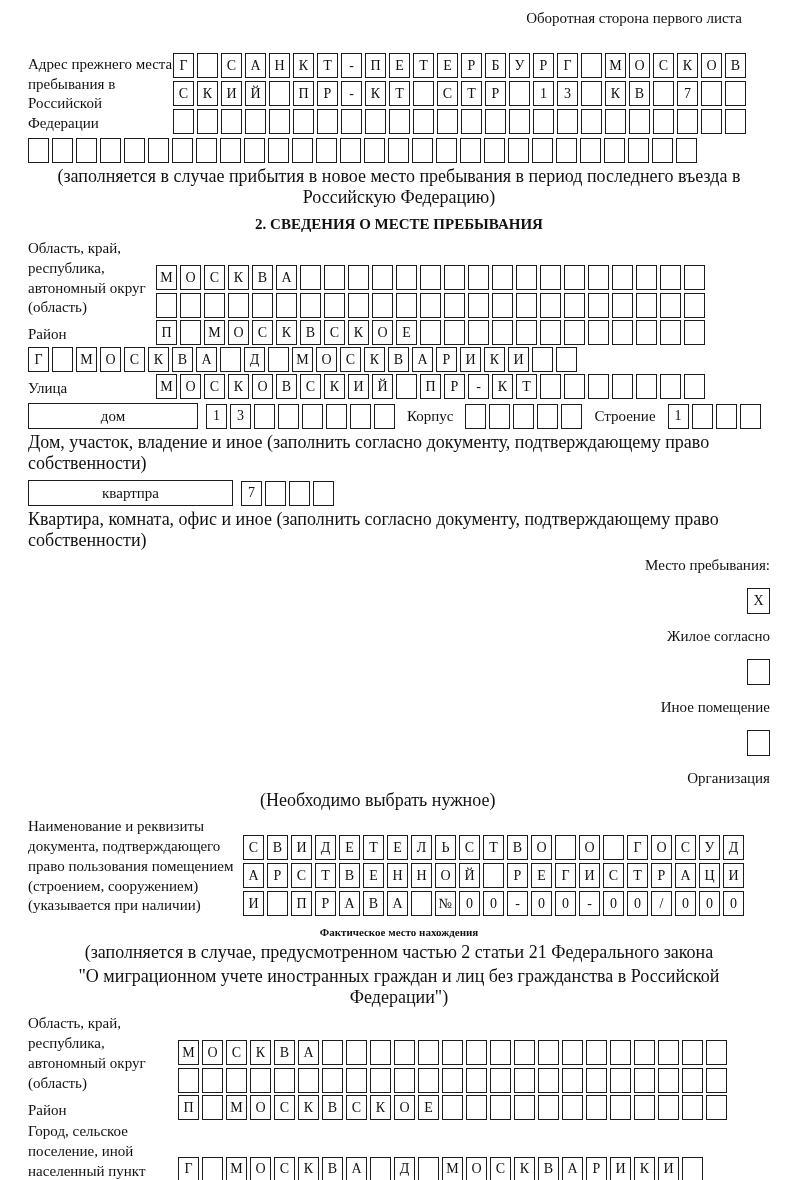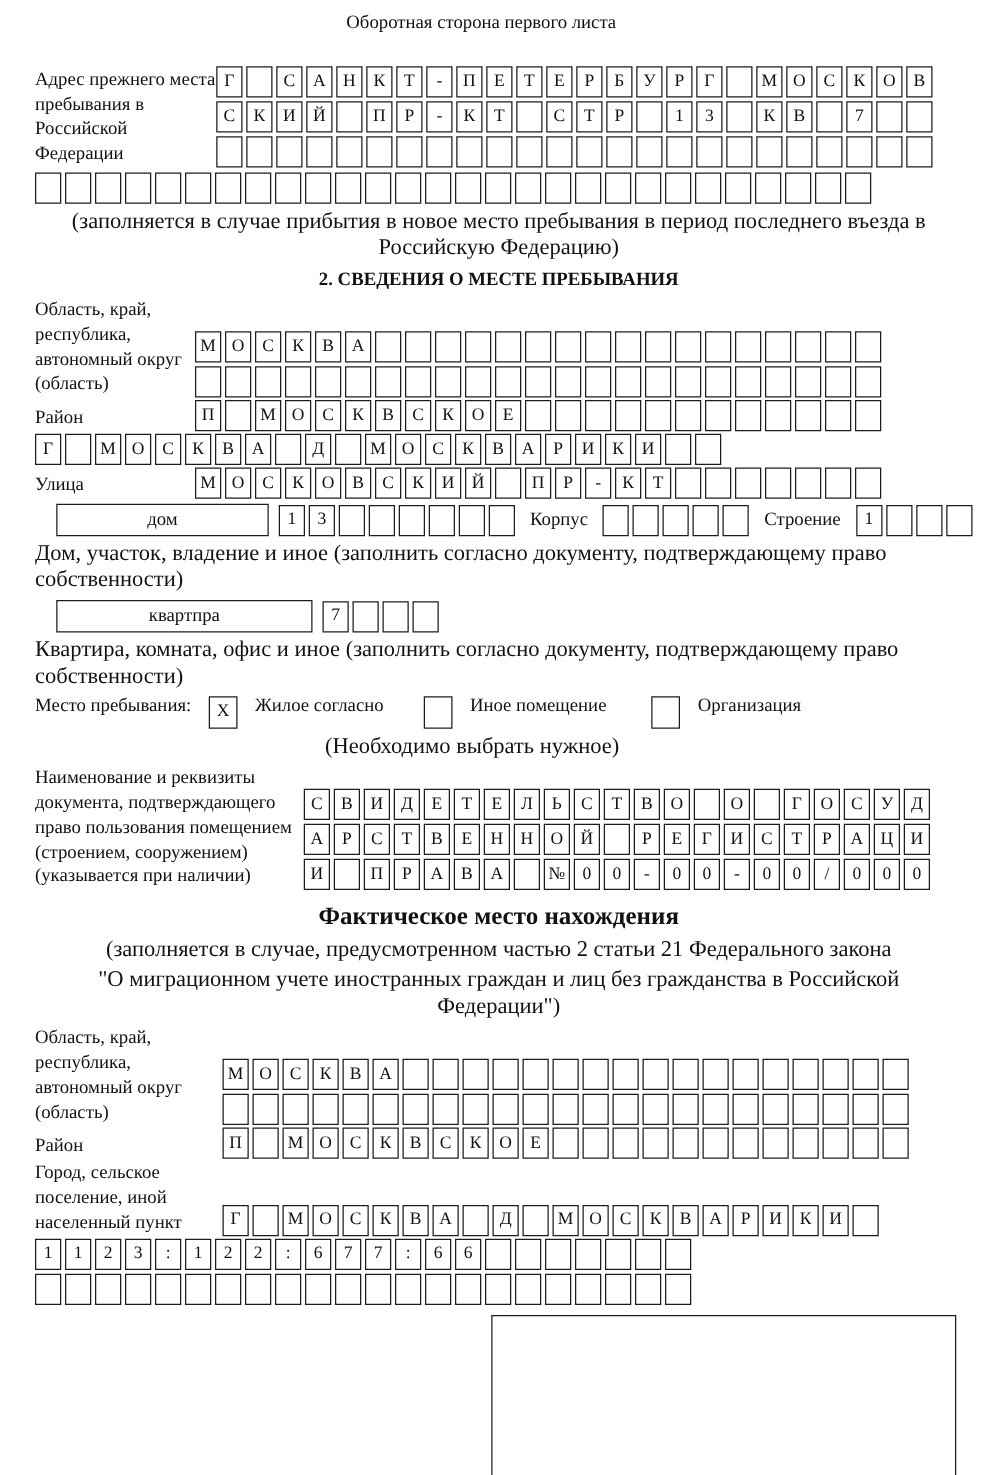--- a/index.html
+++ b/index.html
@@ -4,50 +4,50 @@
 <style>
   html,body{margin:0;padding:0;background:#fff;}
   body{
     width:800px;height:1180px;
     font-family:"Liberation Serif","DejaVu Serif",serif;
     color:#111;
     box-sizing:border-box;
     padding:10px 30px 0 28px;
     overflow:hidden;
   }
-  .hdr-note{text-align:center;font-size:15px;padding-right:28px;margin-bottom:26px;}
+  .hdr-note{text-align:right;font-size:15px;padding-right:28px;margin-bottom:26px;}
   
   .frow{display:flex;align-items:flex-end;margin-bottom:2px;}
   .flabel{font-size:15px;line-height:1.32;flex:none;}
   .w145{width:145px;}
   .w128{width:128px;}
   .w150{width:150px;}
   .w215{width:215px;}
   .gcol{display:flex;flex-direction:column;gap:3px;}
   
   .grid{display:flex;gap:3px;flex:none;}
   .cell{
     flex:none;width:19px;height:23px;
     border:1.6px solid #1c1c1c;
     display:inline-flex;align-items:center;justify-content:center;
     font-size:14px;line-height:1;
   }
   .caption{font-size:18px;margin:3px 0 6px 0;}
   .center{text-align:center;}
   .sec-title{font-size:15px;font-weight:bold;text-align:center;margin:8px 0 6px 0;}
-  .sub-title{font-size:20px;font-weight:bold;text-align:center;margin:10px 0 4px 0;}
+  .sub-title{font-size:11px;font-weight:bold;text-align:center;margin:10px 0 4px 0;}
   .bigbox{
     flex:none;height:24px;border:1.6px solid #1c1c1c;
     display:flex;align-items:center;justify-content:center;font-size:15px;
   }
   .bw170{width:168px;}
   .bw205{width:203px;}
-  .domrow{display:flex;align-items:center;gap:8px;margin:4px 0 2px 17px;}
+  .domrow{display:flex;align-items:center;gap:8px;margin:4px 0 2px 0;}
   .inline-label{font-size:15px;flex:none;padding:0 4px;}
-  .mestorow{display:flex;align-items:flex-start;gap:14px;font-size:15px;margin:6px 0 2px 0;}
+  .mestorow{display:flex;align-items:flex-end;gap:14px;font-size:15px;margin:6px 0 2px 0;flex-direction:column;}
   .cbox{
     flex:none;width:21px;height:24px;border:1.6px solid #1c1c1c;
     display:inline-flex;align-items:center;justify-content:center;font-size:14px;
   }
   .choosenote{margin-left:232px;}
   .stamp-wrap{margin-left:365px;width:375px;}
   .stamp-box{width:370px;height:173px;border:1.7px solid #1c1c1c;margin-bottom:4px;}
   .stamp-caption{font-size:13.5px;text-align:center;line-height:1.36;width:400px;margin-left:-18px;}
   .mt4{margin-top:4px;} .mt8{margin-top:8px;}
 </style>

